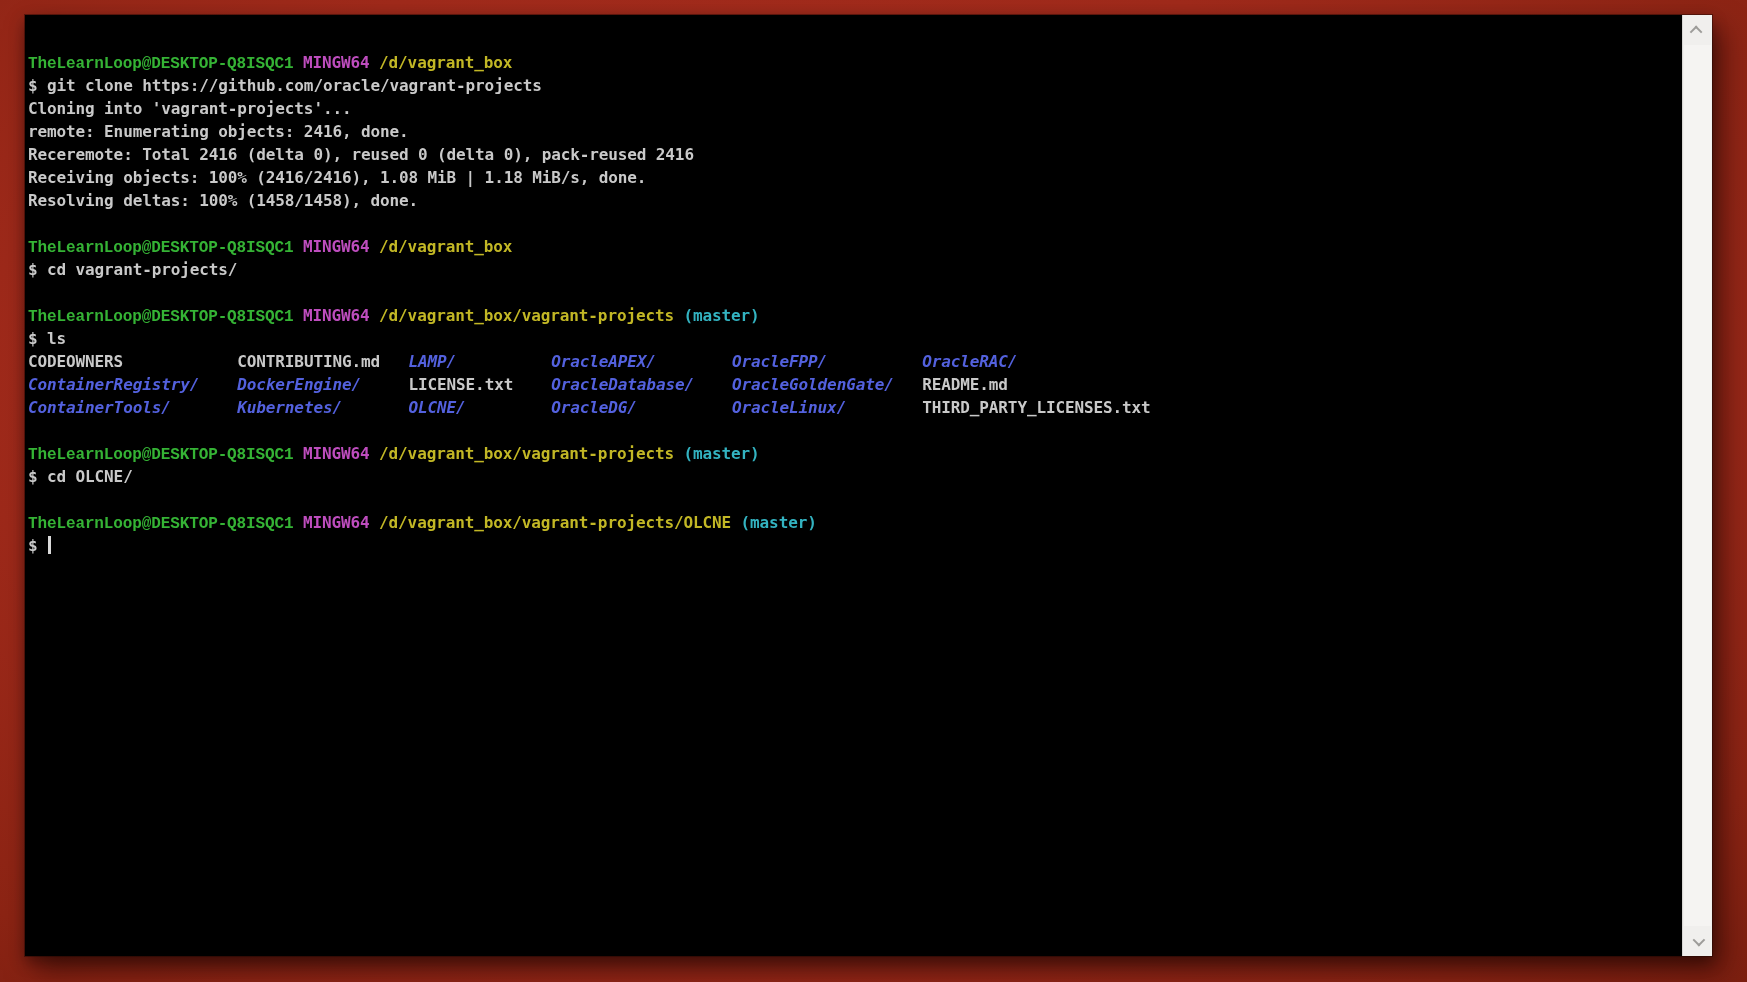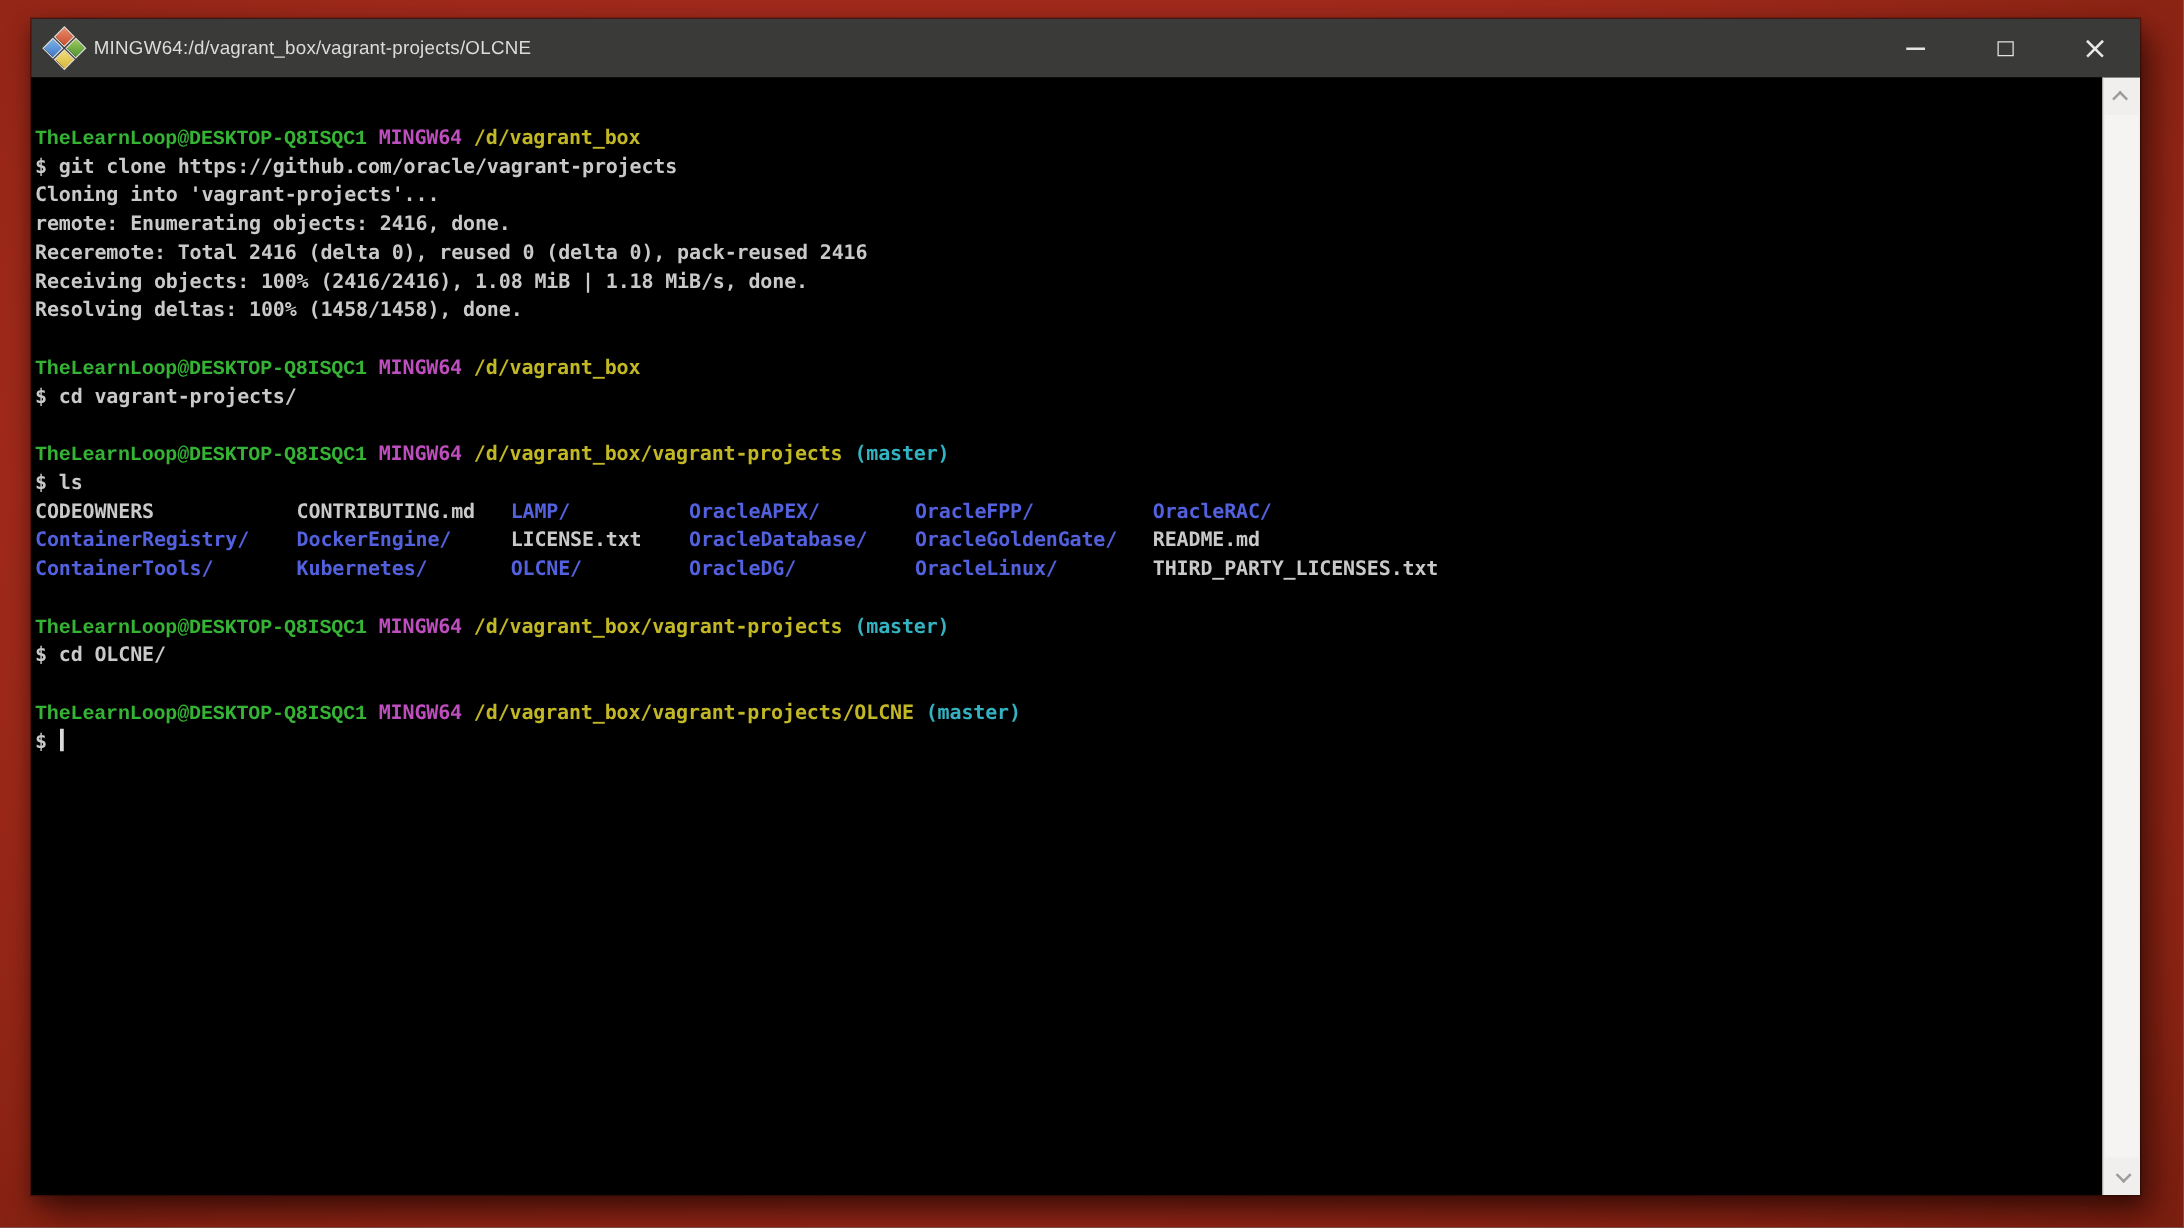--- a/index.html
+++ b/index.html
@@ -44,60 +44,40 @@
     font-size:16px; font-weight:bold; letter-spacing:-0.12px;
     line-height:23px; color:var(--fg);
     padding:36px 0 0 3px; white-space:pre;
   }
   .term-line { height:23px; white-space:pre; }
   .c-fg      { color:var(--fg); }
   .c-green   { color:var(--green);font-family:Liberation Mono, monospace; }
   .c-magenta { color:var(--magenta); }
   .c-yellow  { color:var(--yellow); }
   .c-cyan    { color:var(--cyan); }
-  .c-blue    { color:var(--blue); }
+  .c-blue    { color:var(--blue);font-style:italic; }
   .cursor {
     display:inline-block; width:2.5px; height:18px; background:#DADADA;
     vertical-align:-3px; margin-left:1px;
   }
   .scrollbar {
     flex:0 0 29px; background:#F0EFED; position:relative;
     display:flex; flex-direction:column; justify-content:space-between; align-items:center;
     border-left:1px solid #D8D7D4;
   }
   .scroll-btn { width:29px; height:30px; display:flex; align-items:center; justify-content:center; }
   .chev { width:9px; height:9px; border-left:2.4px solid #9D9C99; border-top:2.4px solid #9D9C99; }
   .chev-up   { transform:rotate(45deg) translateY(2px); }
   .chev-down { transform:rotate(225deg) translateY(2px); }
   .scroll-thumb { position:absolute; left:1px; top:30px; bottom:30px; width:27px; background:#F5F4F2; }
 </style>
 </head>
 <body>
 
 <div class="window">
-  <div class="titlebar">
-    <div class="app-icon">
-      <div class="cell c-nw"></div>
-      <div class="cell c-ne"></div>
-      <div class="cell c-sw"></div>
-      <div class="cell c-se"></div>
-    </div>
-    <div class="title-text">MINGW64:/d/vagrant_box/vagrant-projects/OLCNE</div>
-    <div class="controls">
-      <div class="ctl">
-          <div class="glyph-min"></div>
-        </div>
-      <div class="ctl">
-          <div class="glyph-max"></div>
-        </div>
-      <div class="ctl">
-          <div class="glyph-close"></div>
-        </div>
-    </div>
-  </div>
   <div class="term-wrap">
     <div class="terminal" id="terminal"><div class="term-line"><span class="c-green">TheLearnLoop@DESKTOP-Q8ISQC1 </span><span class="c-magenta">MINGW64 </span><span class="c-yellow">/d/vagrant_box</span></div><div class="term-line"><span class="c-fg">$ git clone https://github.com/oracle/vagrant-projects</span></div><div class="term-line"><span class="c-fg">Cloning into 'vagrant-projects'...</span></div><div class="term-line"><span class="c-fg">remote: Enumerating objects: 2416, done.</span></div><div class="term-line"><span class="c-fg">Receremote: Total 2416 (delta 0), reused 0 (delta 0), pack-reused 2416</span></div><div class="term-line"><span class="c-fg">Receiving objects: 100% (2416/2416), 1.08 MiB | 1.18 MiB/s, done.</span></div><div class="term-line"><span class="c-fg">Resolving deltas: 100% (1458/1458), done.</span></div><div class="term-line"></div><div class="term-line"><span class="c-green">TheLearnLoop@DESKTOP-Q8ISQC1 </span><span class="c-magenta">MINGW64 </span><span class="c-yellow">/d/vagrant_box</span></div><div class="term-line"><span class="c-fg">$ cd vagrant-projects/</span></div><div class="term-line"></div><div class="term-line"><span class="c-green">TheLearnLoop@DESKTOP-Q8ISQC1 </span><span class="c-magenta">MINGW64 </span><span class="c-yellow">/d/vagrant_box/vagrant-projects </span><span class="c-cyan">(master)</span></div><div class="term-line"><span class="c-fg">$ ls</span></div><div class="term-line"><span class="c-fg">CODEOWNERS            </span><span class="c-fg">CONTRIBUTING.md   </span><span class="c-blue">LAMP/          </span><span class="c-blue">OracleAPEX/        </span><span class="c-blue">OracleFPP/          </span><span class="c-blue">OracleRAC/</span></div><div class="term-line"><span class="c-blue">ContainerRegistry/    </span><span class="c-blue">DockerEngine/     </span><span class="c-fg">LICENSE.txt    </span><span class="c-blue">OracleDatabase/    </span><span class="c-blue">OracleGoldenGate/   </span><span class="c-fg">README.md</span></div><div class="term-line"><span class="c-blue">ContainerTools/       </span><span class="c-blue">Kubernetes/       </span><span class="c-blue">OLCNE/         </span><span class="c-blue">OracleDG/          </span><span class="c-blue">OracleLinux/        </span><span class="c-fg">THIRD_PARTY_LICENSES.txt</span></div><div class="term-line"></div><div class="term-line"><span class="c-green">TheLearnLoop@DESKTOP-Q8ISQC1 </span><span class="c-magenta">MINGW64 </span><span class="c-yellow">/d/vagrant_box/vagrant-projects </span><span class="c-cyan">(master)</span></div><div class="term-line"><span class="c-fg">$ cd OLCNE/</span></div><div class="term-line"></div><div class="term-line"><span class="c-green">TheLearnLoop@DESKTOP-Q8ISQC1 </span><span class="c-magenta">MINGW64 </span><span class="c-yellow">/d/vagrant_box/vagrant-projects/OLCNE </span><span class="c-cyan">(master)</span></div><div class="term-line"><span class="c-fg">$ </span><span class="cursor"></span></div></div>
     <div class="scrollbar">
       <div class="scroll-thumb"></div>
       <div class="scroll-btn">
           <div class="chev chev-up"></div>
         </div>
       <div class="scroll-btn">
           <div class="chev chev-down"></div>
         </div>

